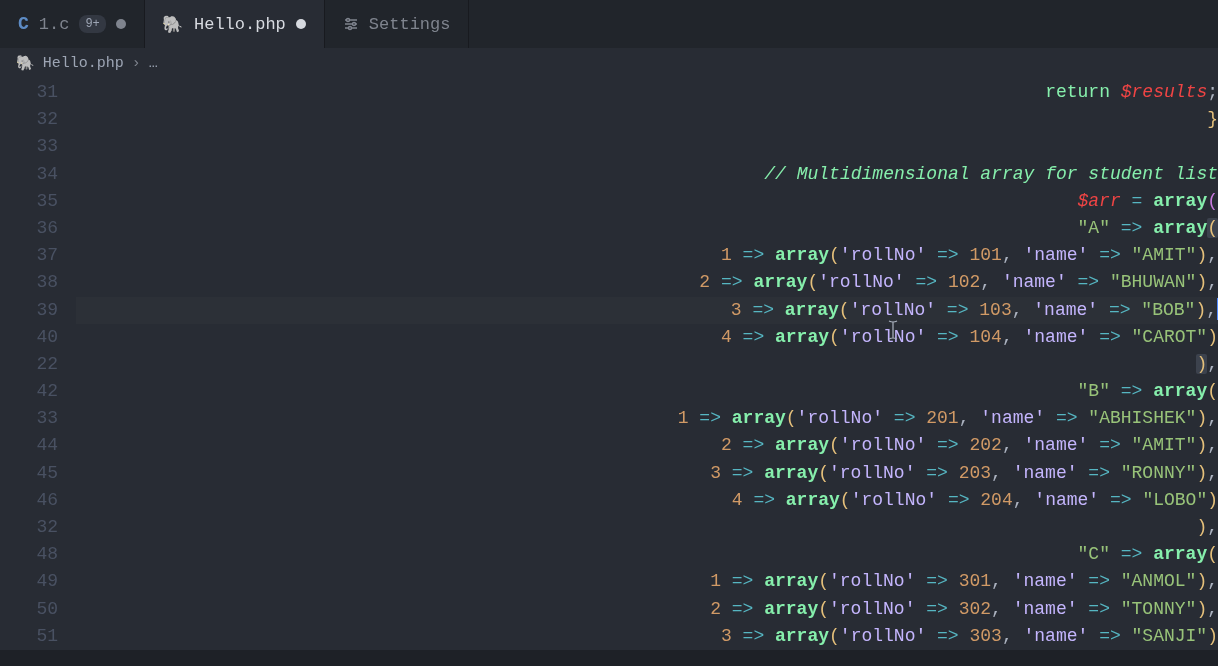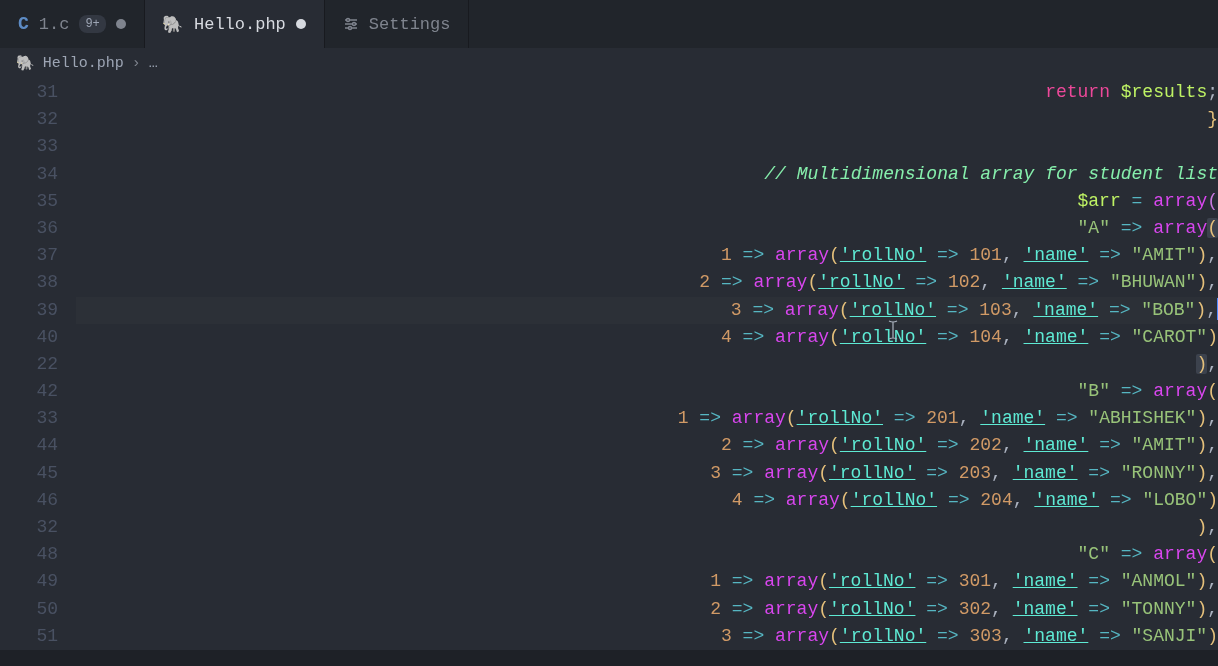--- a/index.html
+++ b/index.html
@@ -68,25 +68,25 @@
   width: 76px;
   text-align: right;
   padding-right: 18px;
   color: #495162;
   user-select: none;
 }
 .gutter div, .code > div { height: 27.2px; line-height: 27.2px; white-space: pre; text-align: right; }
 .code { flex: 1; }
 .code .line39 { background: rgba(255,255,255,0.02); }
 
-.kw { color: #ec4899; }
-.var { color: #bef264; }
-.func { color: #d946ef; }
+.kw { color: #86efac; }
+.var { color: #ef4444; font-style: italic; }
+.func { color: #86efac; font-weight: bold; }
 .str { color: #98c379; }
-.strq { color: #5eead4; text-decoration: underline; }
+.strq { color: #c4b5fd; }
 .num { color: #d19a66; }
 .op { color: #56b6c2; }
 .punc { color: #abb2bf; }
 .comment { color: #86efac; font-style: italic; }
 .brace { color: #e5c07b; }
 .hl-brace { background: rgba(120,130,150,0.25); border-radius: 2px; }
 .rbr { color: #c678dd; }
 
 .text-cursor {
   position: absolute;

